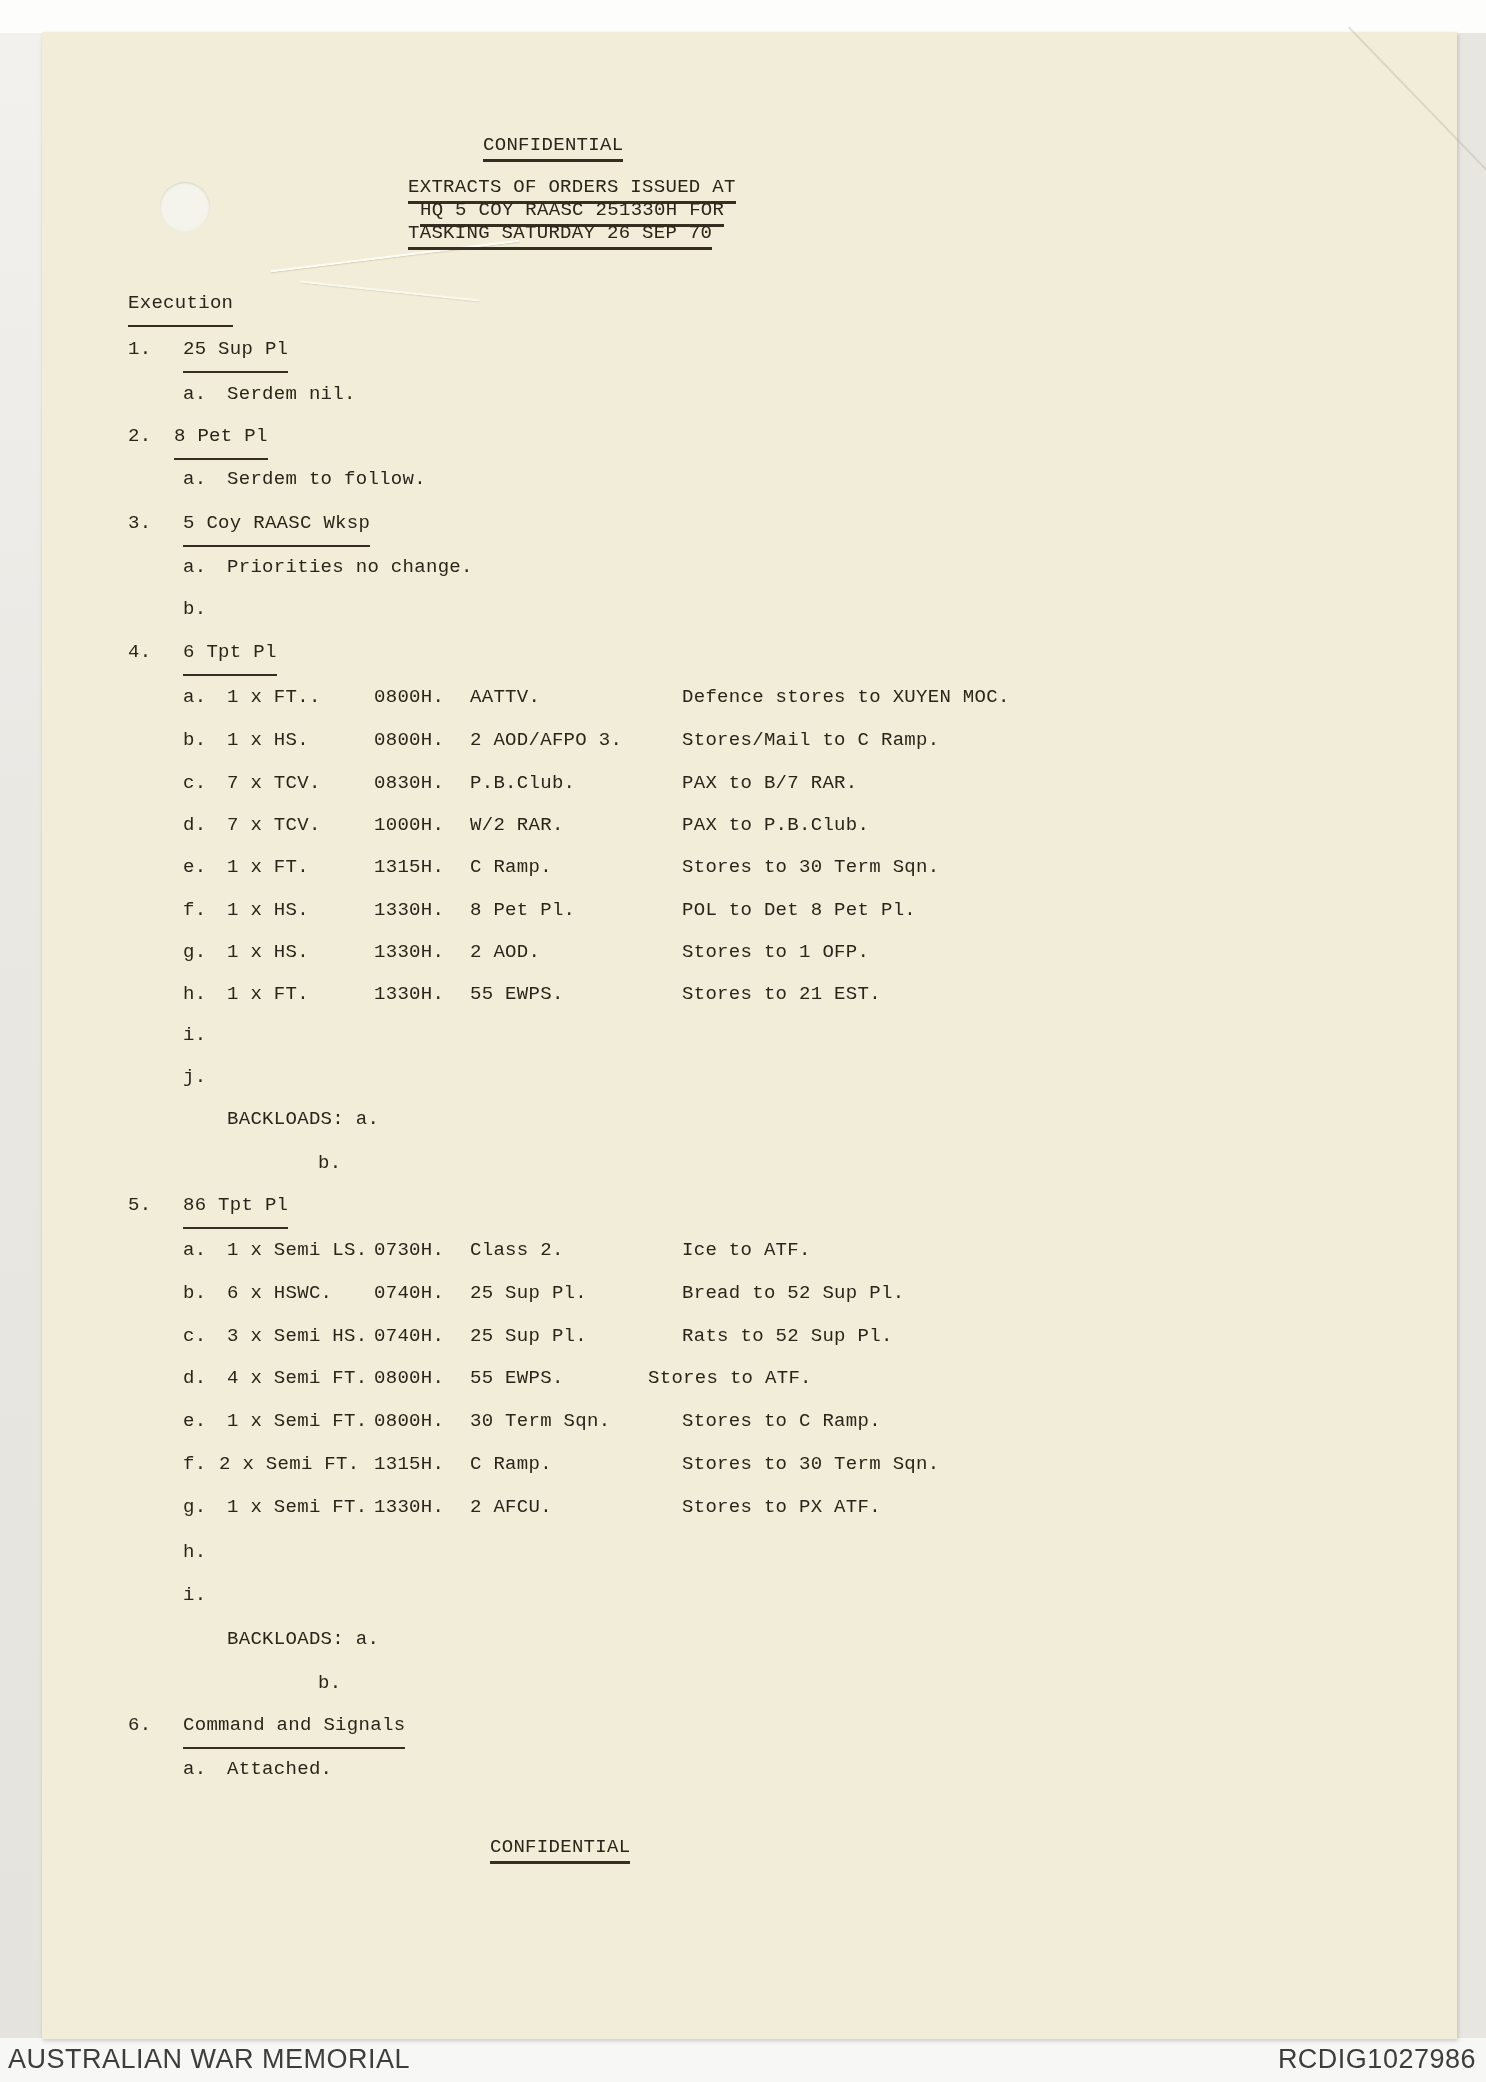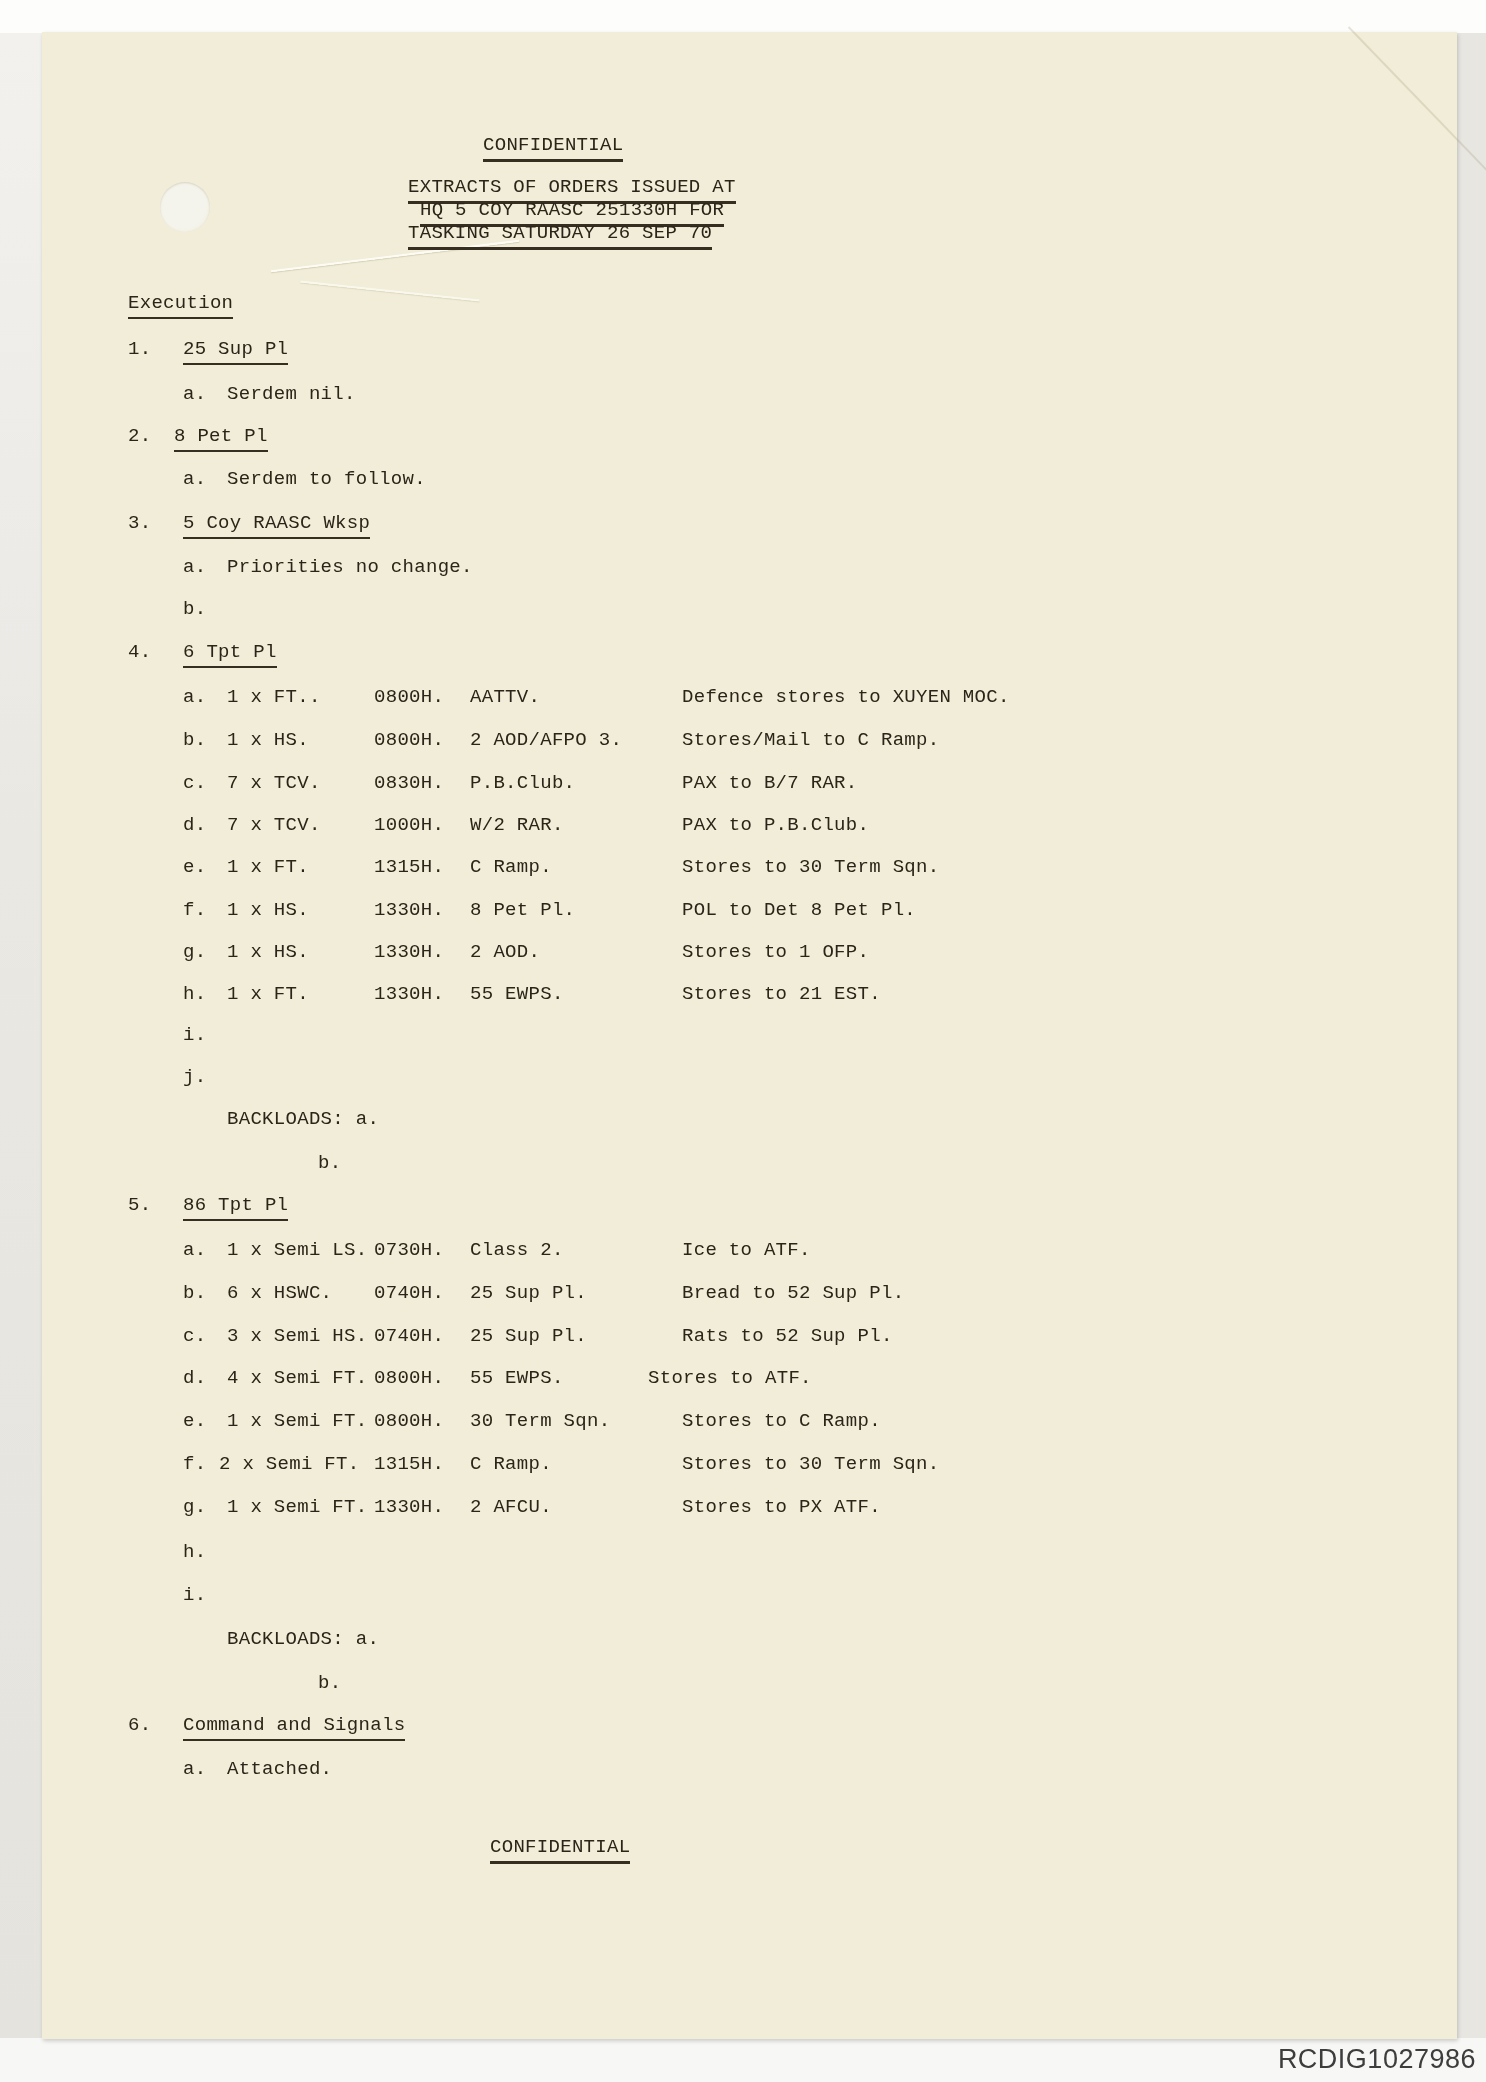--- a/index.html
+++ b/index.html
@@ -29,21 +29,21 @@
   }
   .t{
     position:absolute;
     font-family:"Liberation Mono","DejaVu Sans Mono",monospace;
     font-size:19px;
     line-height:23px;
     color:#2b2519;
     letter-spacing:.3px;
     white-space:pre;
   }
-  .u{border-bottom:2.5px solid #352e21;padding-bottom:2px;}
+  .u{border-bottom:2.5px solid #352e21;padding-bottom:10px;}
   .u3{border-bottom:3px solid #352e21;padding-bottom:2px;}
   #hole-punch{
     position:absolute;left:160px;top:182px;width:50px;height:50px;
     border-radius:50%;
     background:radial-gradient(circle at 45% 45%, #f5f4ec 60%, #eeeadb 100%);
     box-shadow:inset 0 1px 2px rgba(160,150,120,0.35);
   }
   .crease{position:absolute;background:rgba(170,158,125,0.28);}
   #crease-tr{left:1318px;top:98px;width:200px;height:2px;transform:rotate(46deg);}
   #crease-tl-1{left:270px;top:255px;width:250px;height:2px;transform:rotate(-7deg);background:rgba(255,255,252,0.8);box-shadow:0 1px 1px rgba(170,158,125,0.35);}
@@ -202,14 +202,15 @@
   <span class="t" style="left:227px;top:1628px">BACKLOADS: a.</span>
   <span class="t" style="left:318px;top:1672px">b.</span>
 
   <span class="t" style="left:128px;top:1714px">6.</span>
   <span class="t u" style="left:183px;top:1714px">Command and Signals</span>
   <span class="t" style="left:183px;top:1758px">a.</span>
   <span class="t" style="left:227px;top:1758px">Attached.</span>
 
   <span class="t u3" style="left:490px;top:1836px">CONFIDENTIAL</span>
 
+  <div class="viewer-label" id="archive-name">AUSTRALIAN WAR MEMORIAL</div>
   <div class="viewer-label" id="record-id">RCDIG1027986</div>
 </div>
 
 </body></html>

